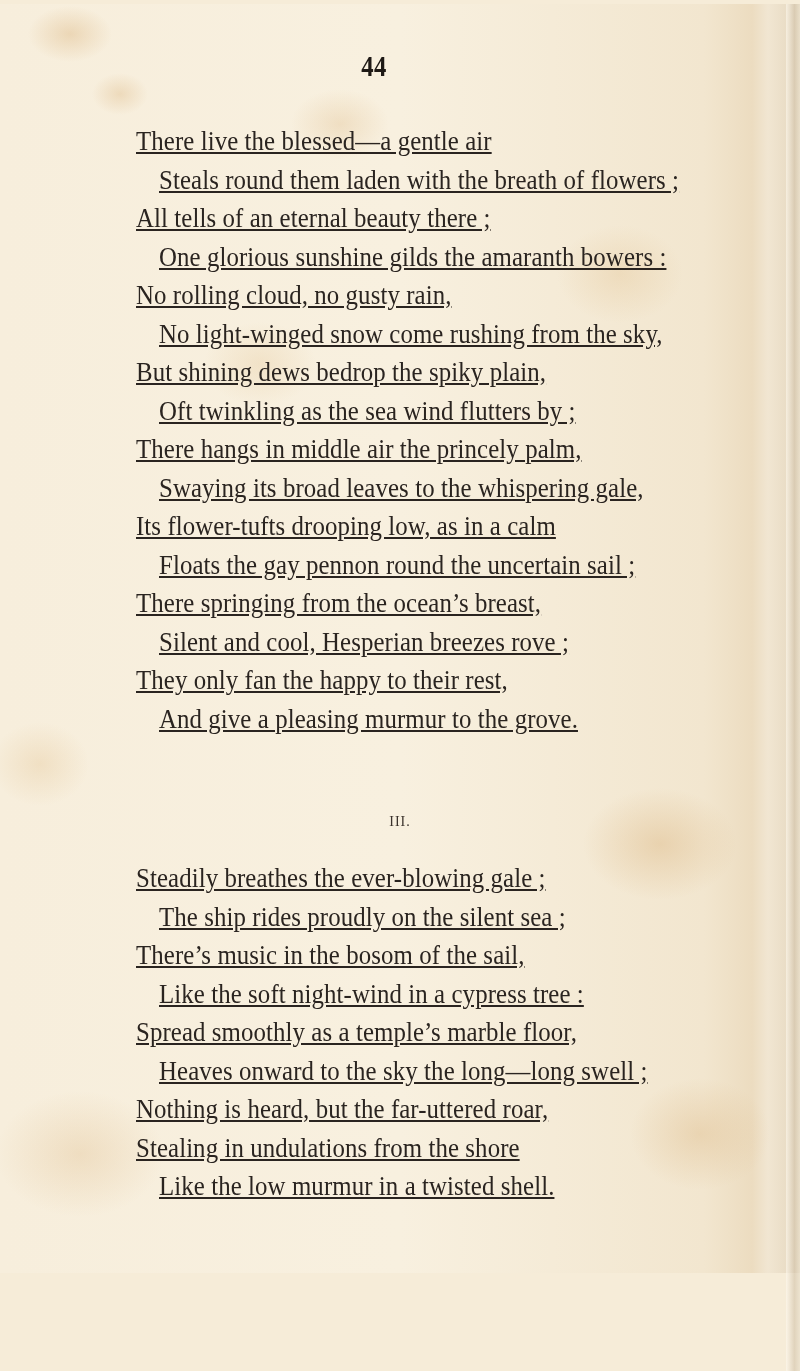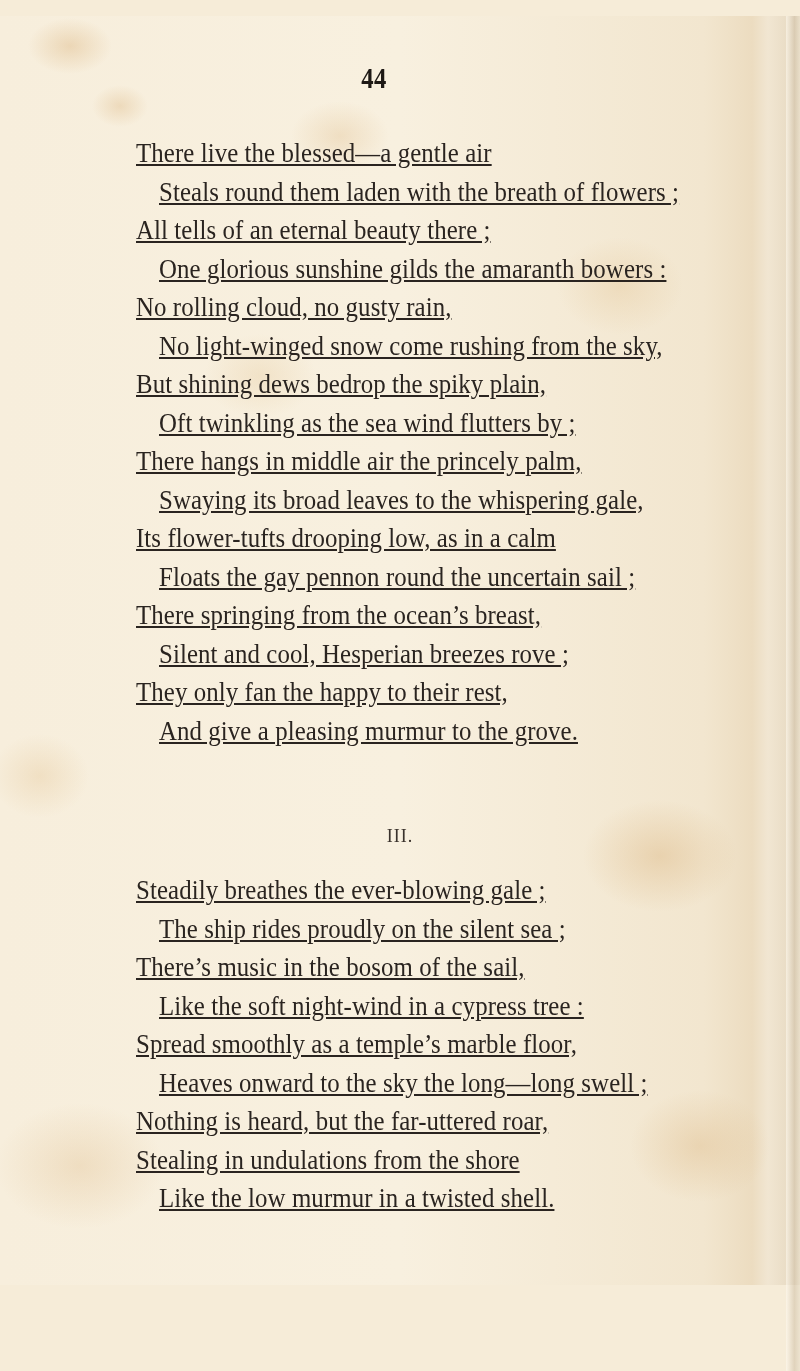--- a/index.html
+++ b/index.html
@@ -10,21 +10,21 @@
       width: 800px;
       height: 1371px;
       overflow: hidden;
       position: relative;
       background: #f6ecd8;
       font-family: "Liberation Serif", "DejaVu Serif", serif;
       color: #2a2420;
     }
     .page {
       position: absolute;
-      left: 0; top: 16px;
+      left: 0; top: 4px;
       width: 800px;
       height: 1269px;
       background:
         radial-gradient(ellipse 60px 40px at 70px 30px, rgba(214,170,110,0.35), rgba(214,170,110,0) 70%),
         radial-gradient(ellipse 40px 30px at 120px 90px, rgba(214,170,110,0.30), rgba(214,170,110,0) 70%),
         radial-gradient(ellipse 70px 50px at 340px 120px, rgba(214,170,110,0.25), rgba(214,170,110,0) 70%),
         radial-gradient(ellipse 90px 70px at 620px 270px, rgba(220,180,120,0.25), rgba(220,180,120,0) 70%),
         radial-gradient(ellipse 80px 60px at 260px 360px, rgba(220,180,120,0.22), rgba(220,180,120,0) 70%),
         radial-gradient(ellipse 70px 60px at 40px 760px, rgba(220,180,120,0.25), rgba(220,180,120,0) 70%),
         radial-gradient(ellipse 110px 80px at 660px 840px, rgba(214,170,110,0.35), rgba(214,170,110,0) 70%),
@@ -73,21 +73,21 @@
     }
     .line.indent {
       padding-left: 25px;
     }
     .section-numeral {
       position: absolute;
       left: 0;
       width: 800px;
       top: 810px;
       text-align: center;
-      font-size: 18px;
+      font-size: 14px;
       color: #3a322c;
       letter-spacing: 1px;
       font-variant: small-caps;
     }
   </style>
 </head>
 <body>
 
 <div class="page">
   <div class="spine-shadow"></div>

